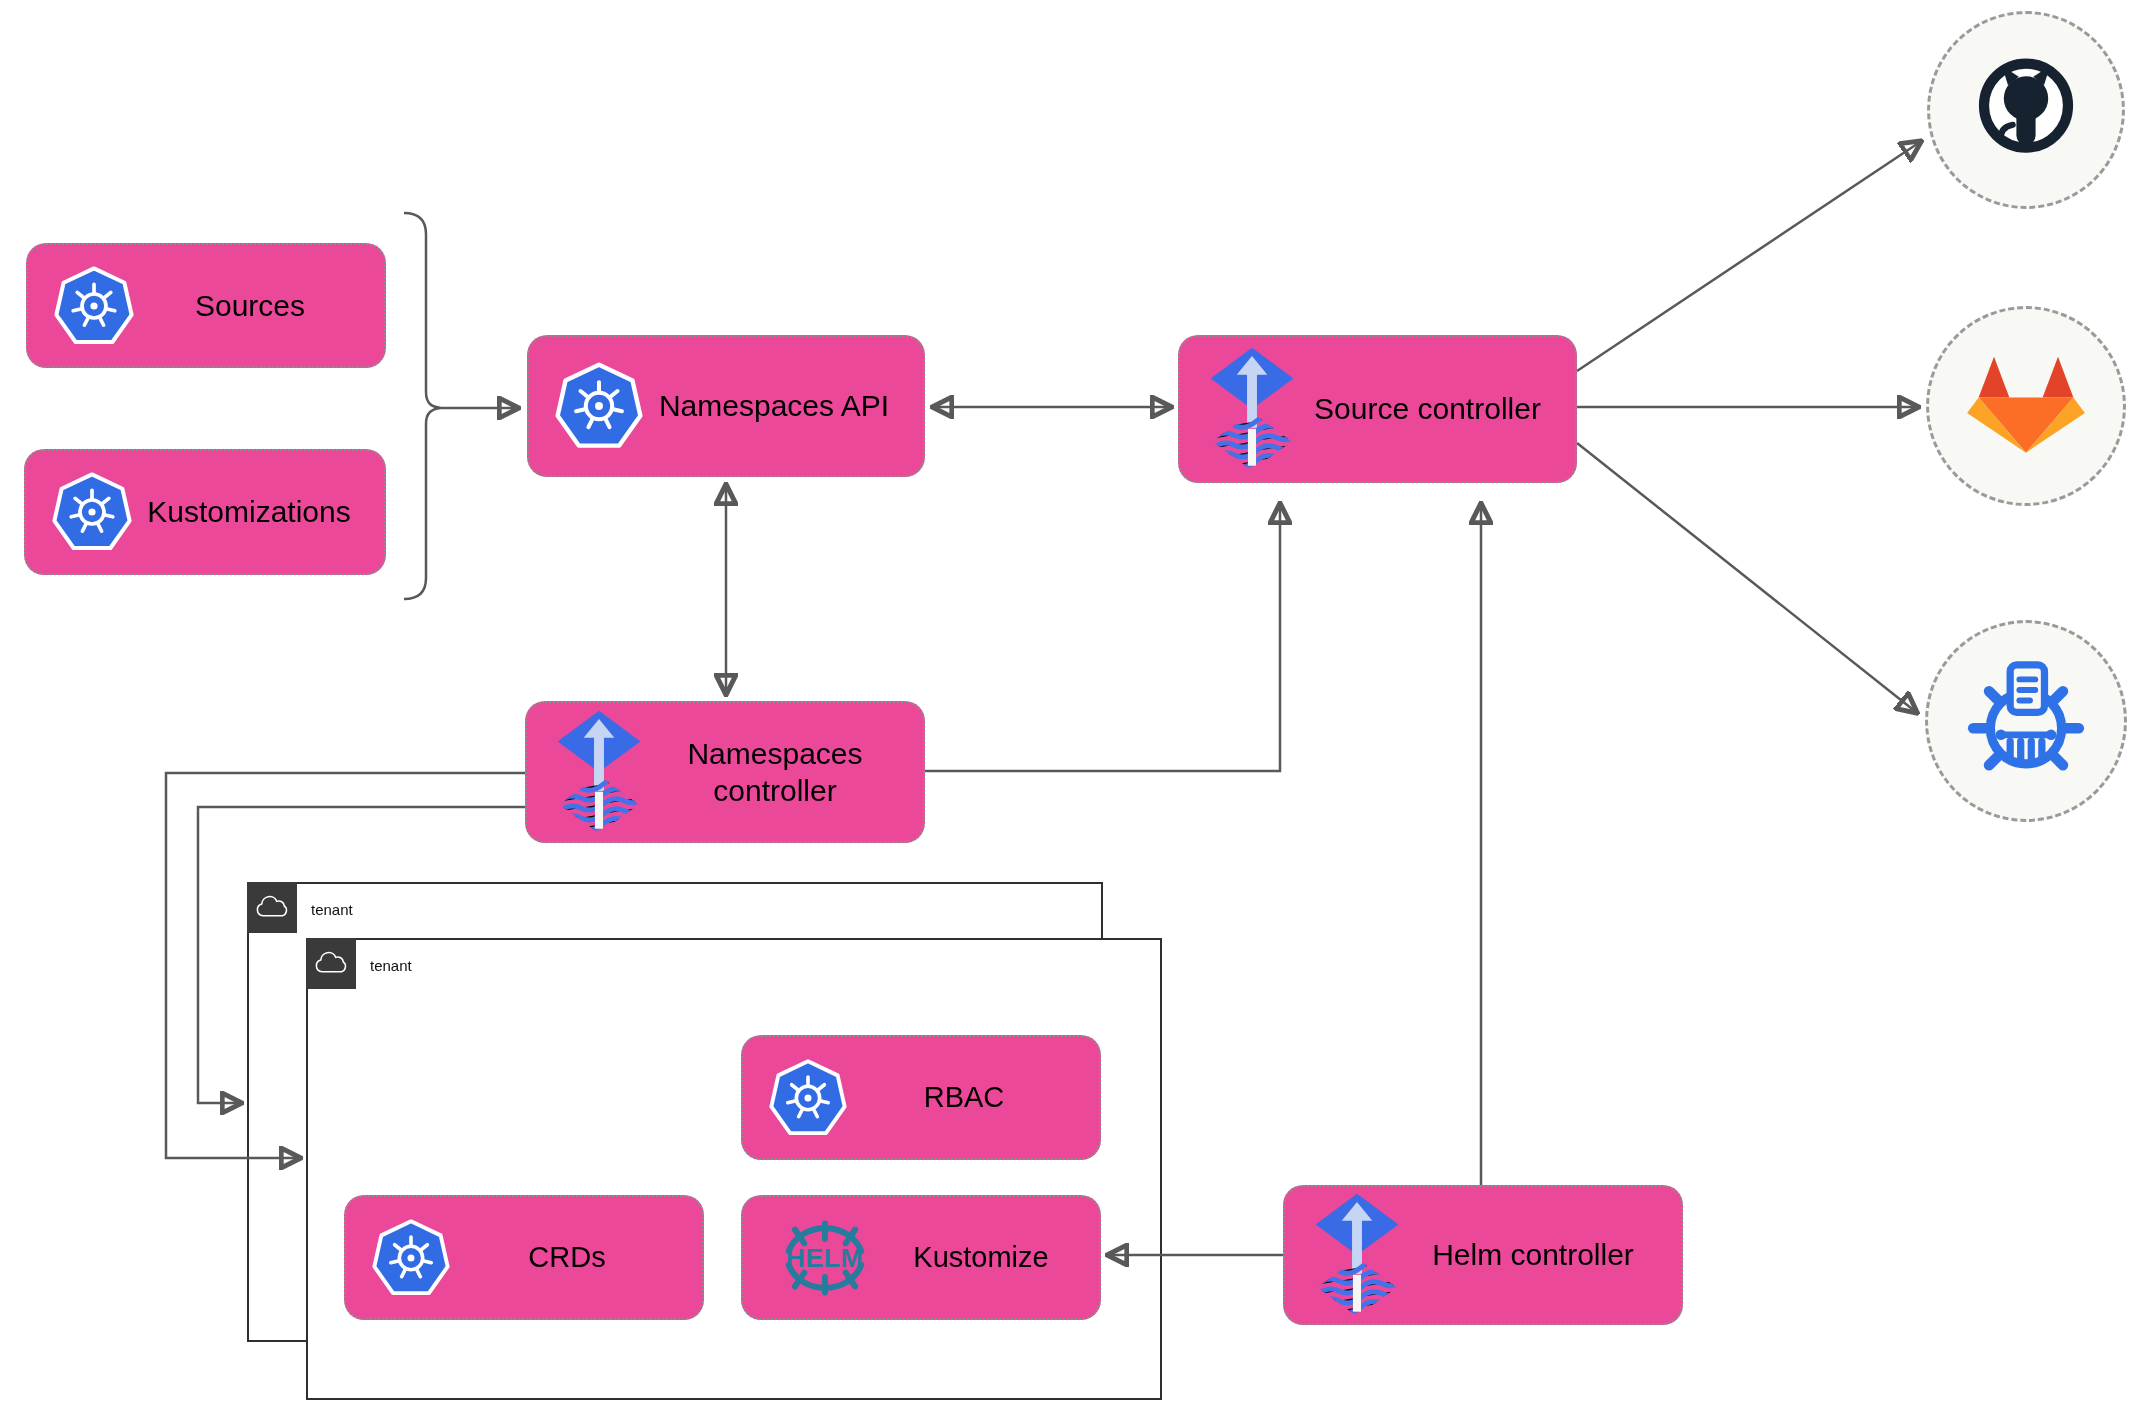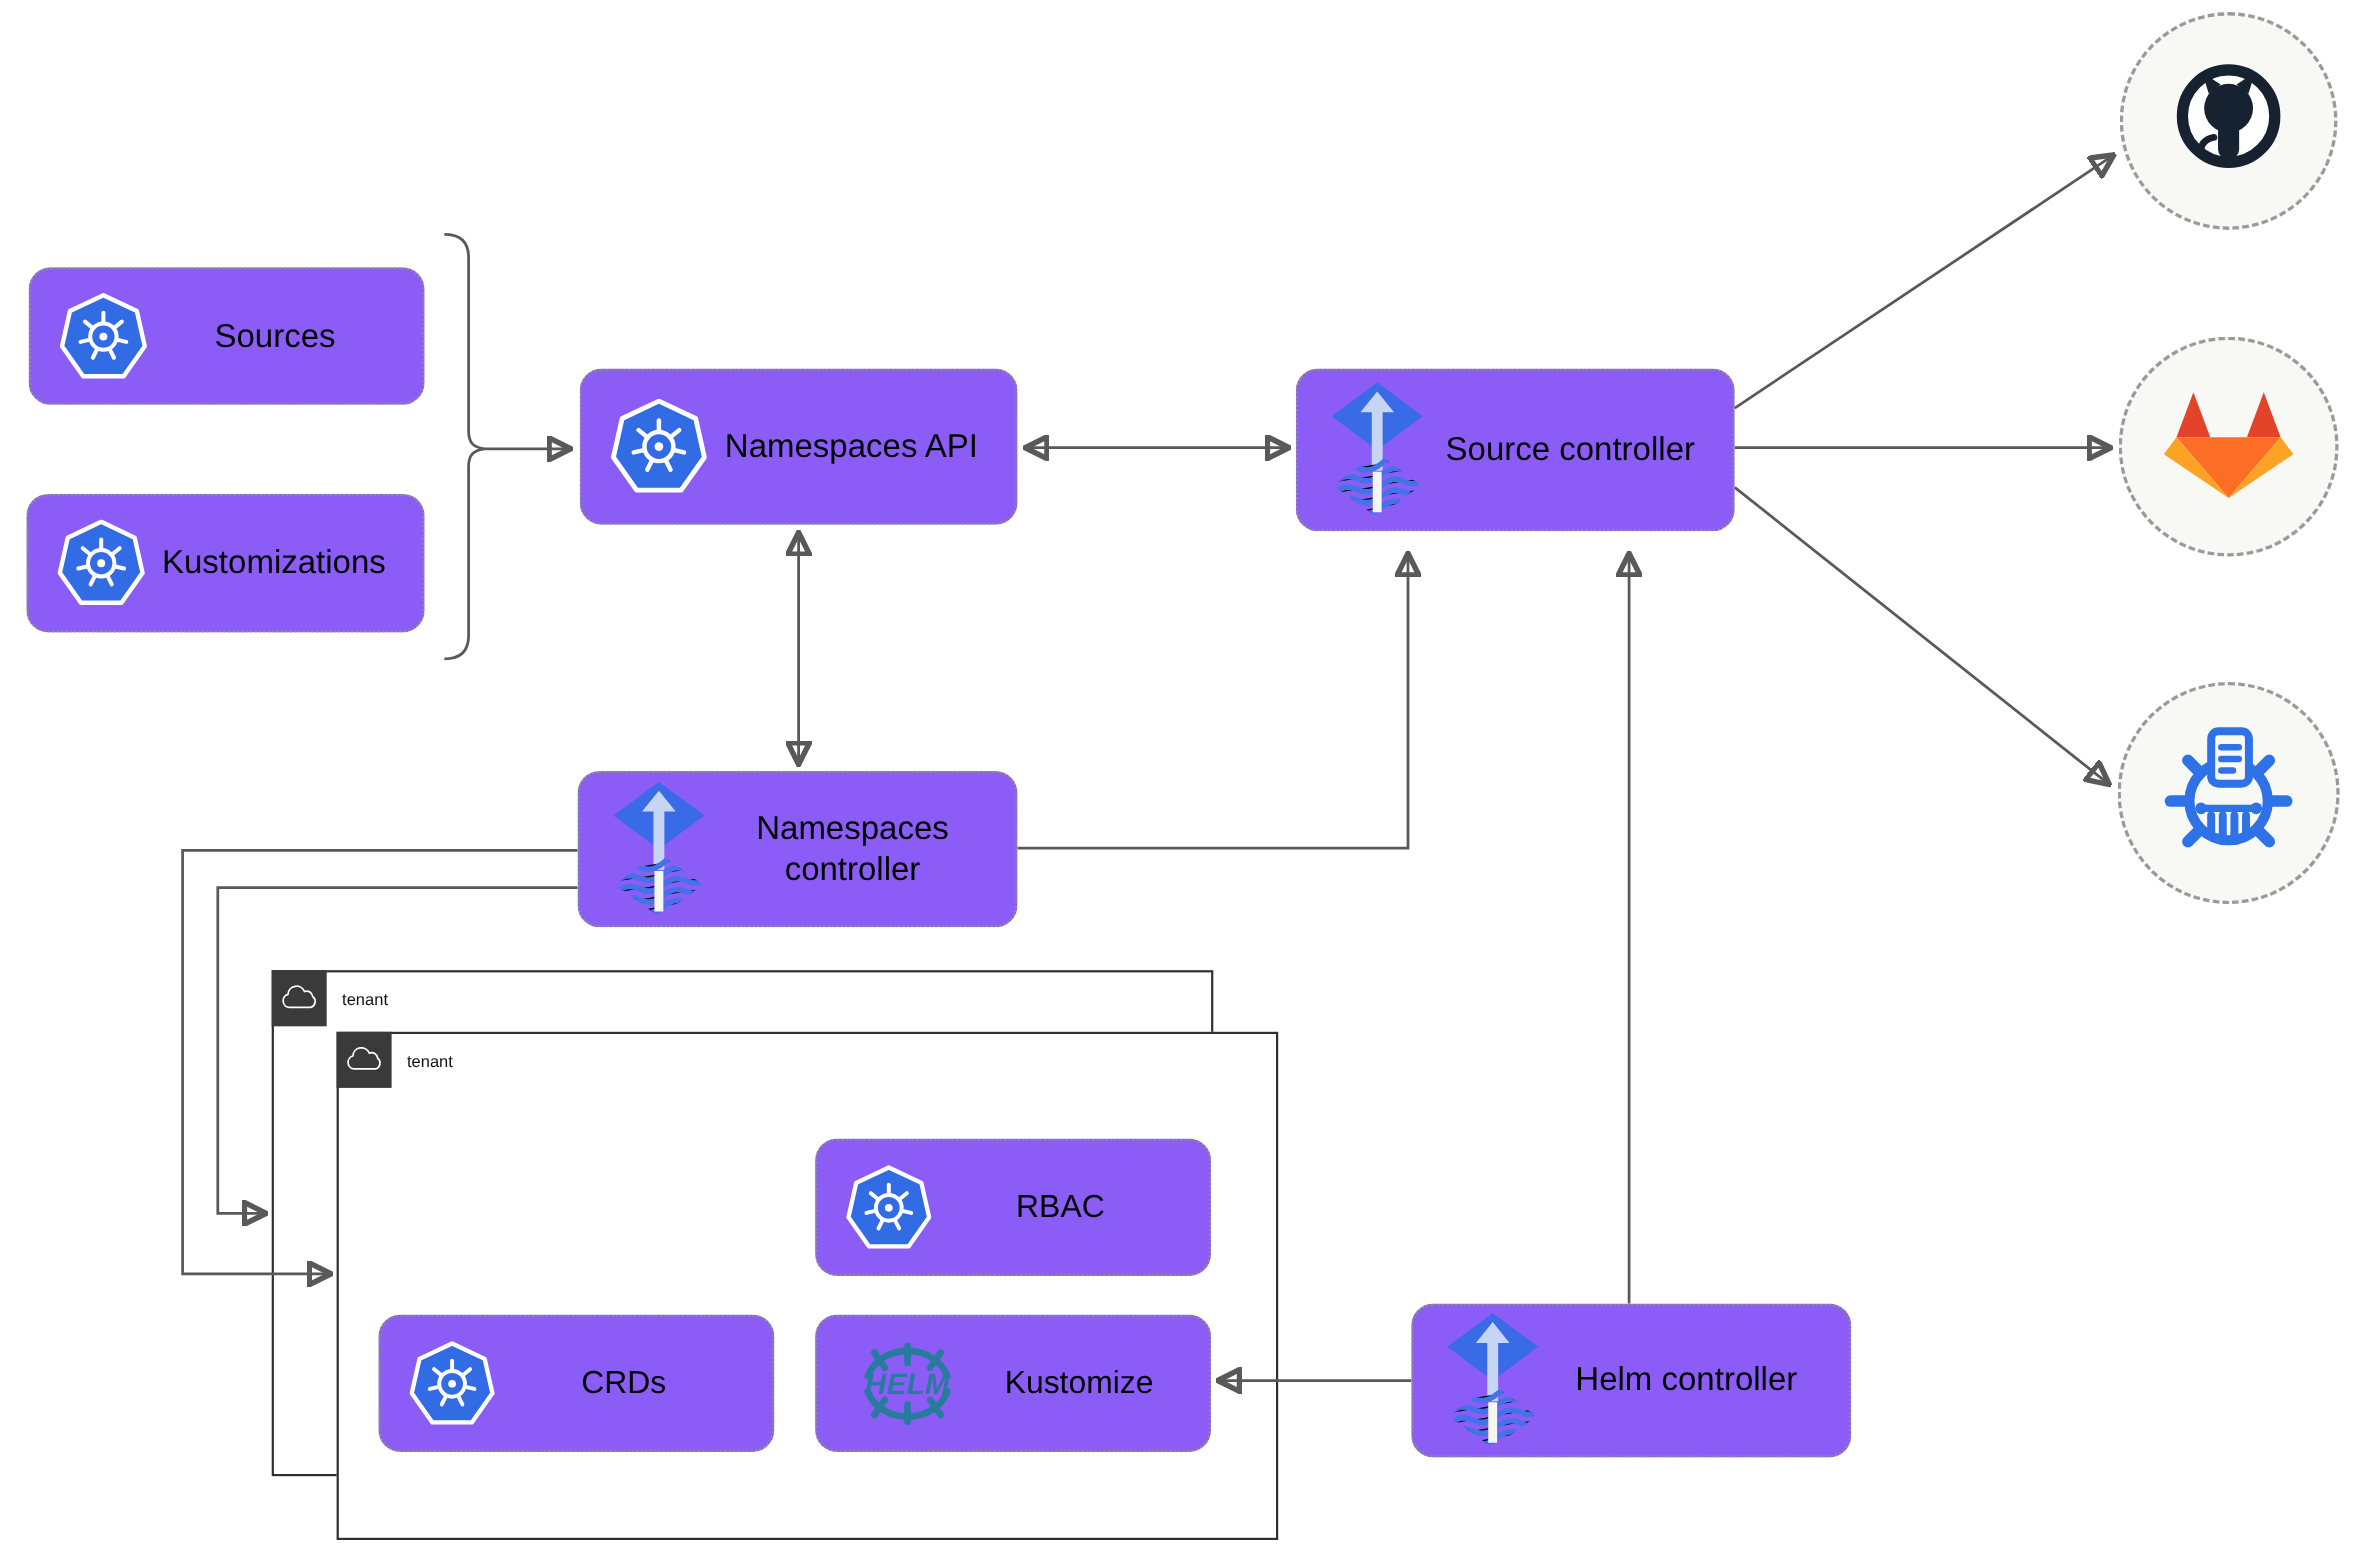--- a/index.html
+++ b/index.html
@@ -3,30 +3,30 @@
 <meta charset="utf-8">
 <style>
   html,body{margin:0;padding:0;background:#ffffff;}
   #stage{
     position:relative;width:2144px;height:1407px;overflow:hidden;
     font-family:"Liberation Sans",sans-serif;background:#ffffff;
   }
   
   .node{
     position:absolute;display:flex;align-items:center;
-    background:#8b5cf6;border:2px dotted #8c8c8c;border-radius:20px;
+    background:#ec4899;border:2px dotted #8c8c8c;border-radius:20px;
     box-sizing:border-box;padding:0 14px 0 26px;gap:10px;z-index:6;
   }
   .node .label{
     flex:1;text-align:center;color:#000;font-size:29px;line-height:1.25;
     padding-right:14px;white-space:pre-line;
   }
   .node.big .label{font-size:30px;}
   .ctl .label{max-width:230px;margin:0 auto;}
-  .icon{flex:0 0 auto;display:flex;align-items:center;justify-content:center;font-style:italic;}
+  .icon{flex:0 0 auto;display:flex;align-items:center;justify-content:center;}
   
   .tenant{
     position:absolute;background:#ffffff;border:2px solid #2f2f2f;
     box-sizing:border-box;
   }
   .tenant-back{z-index:2;}
   .tenant-front{z-index:4;}
   .tenant-tag{
     position:absolute;left:-2px;top:-2px;width:50px;height:51px;
     background:#3a3a3a;display:flex;align-items:center;justify-content:center;

